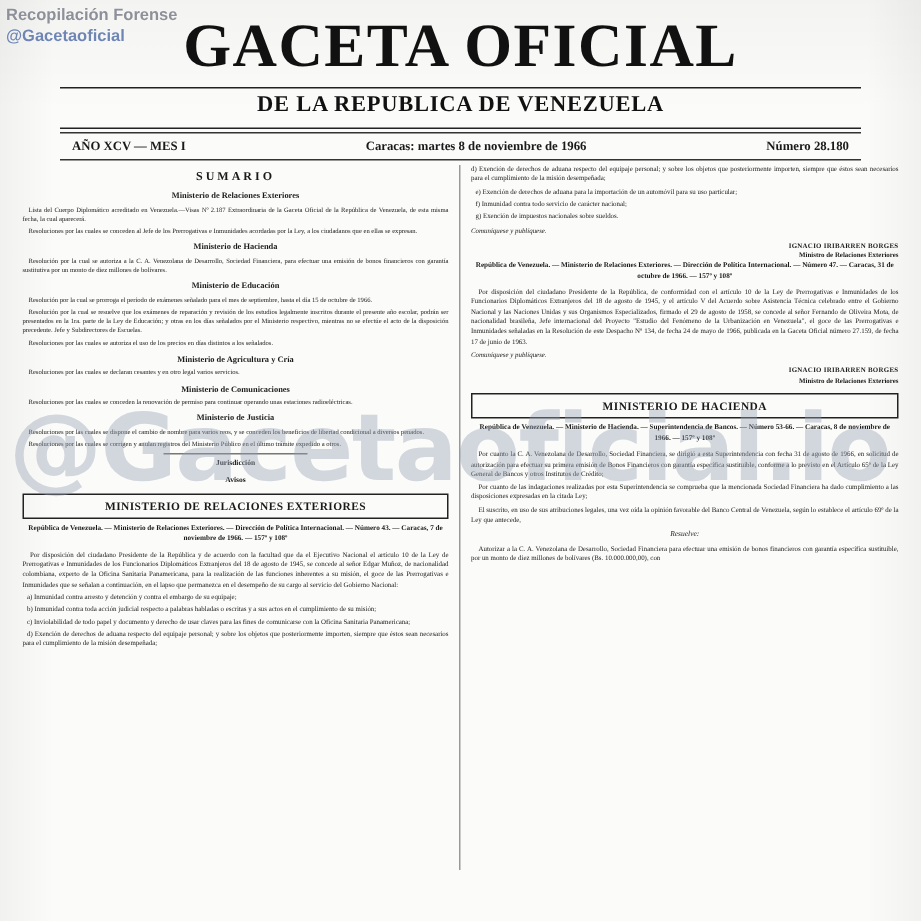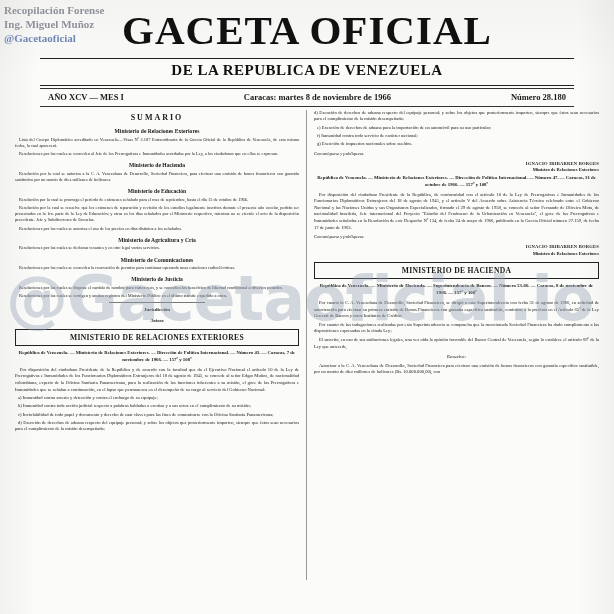--- a/index.html
+++ b/index.html
@@ -16,21 +16,21 @@
     position: relative;
   }
 
   
   .wm-topleft {
     position: absolute;
     top: 4px;
     left: 4px;
     z-index: 40;
     line-height: 1.25;
-    font-family: Liberation Serif, serif;
+    font-family: Liberation Sans, sans-serif;
     font-size: 11px;
     font-weight: bold;
     color: #8a8f9a;
     text-shadow: 0 0 1px rgba(255,255,255,0.9);
   }
   .wm-topleft .l1 { color: #8d9099; }
   .wm-topleft .l2 { color: #8d9099; }
   .wm-topleft .l3 { color: #6f86b5; }
 
   
@@ -297,17 +297,16 @@
       <div class="resuelve">Resuelve:</div>
       <p class="body">Autorizar a la C. A. Venezolana de Desarrollo, Sociedad Financiera para efectuar una emisión de bonos financieros con garantía específica sustituible, por un monto de diez millones de bolívares (Bs. 10.000.000,00), con</p>
     </div>
   </div>
 
   <div class="noise"></div>
 </div>
 
 <div class="wm-topleft">
   <div class="l1">Recopilación Forense</div>
-  <div class="l2">Ing. Miguel Muñoz</div>
   <div class="l3">@Gacetaoficial</div>
 </div>
 
 <div class="wm-big">@Gacetaoficial.io</div>
 
 </body></html>

